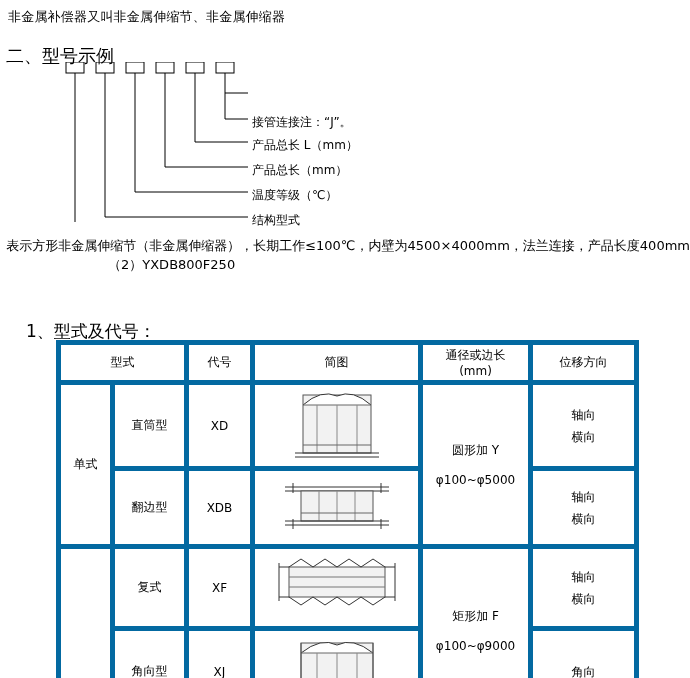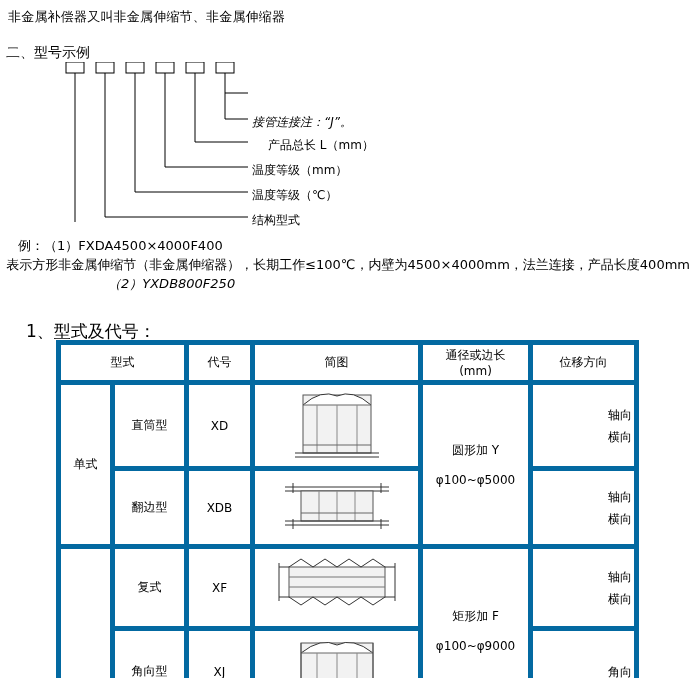--- a/index.html
+++ b/index.html
@@ -25,21 +25,21 @@
     position: absolute;
     left: 8px;
     top: 8px;
     font-size: 13px;
     letter-spacing: 0.2px;
   }
   .section-head {
     position: absolute;
     left: 6px;
     top: 44px;
-    font-size: 14px;
+    font-size: 18px;
   }
 
   
   .diagram {
     position: absolute;
     left: 0;
     top: 62px;
     width: 690px;
     height: 170px;
   }
@@ -56,21 +56,21 @@
     left: 0;
     top: 236px;
     width: 690px;
   }
   .ex-line {
     font-size: 13px;
     line-height: 19px;
     white-space: nowrap;
   }
   .ind-1 { padding-left: 18px; }
-  .ind-2 { padding-left: 108px; font-style: italic; }
+  .ind-2 { padding-left: 108px; }
   .ind-0 { padding-left: 2px; text-align: right; }
 
   
   .tbl-caption {
     position: absolute;
     left: 26px;
     top: 320px;
     font-size: 17px;
   }
   table.spec {
@@ -88,21 +88,21 @@
     font-size: 12px;
     padding: 2px;
   }
   .c-type { width: 54px; }
   .c-name { width: 74px; }
   .c-code { width: 66px; }
   .c-fig  { width: 168px; }
   .c-dia  { width: 110px; }
   .c-dir  { width: 106px; }
   .hdr td { height: 30px; }
-  .dir-cell div { line-height: 22px; text-align: right; }
+  .dir-cell div { line-height: 22px; }
   .fig-cell { padding: 4px 0; }
   .dia-sub { font-size: 12px; }
   .nowrap { white-space: nowrap; }
 </style>
 </head>
 <body>
 
 <div class="page">
 
   <div class="title">非金属补偿器又叫非金属伸缩节、非金属伸缩器</div>
@@ -126,29 +126,28 @@
 
       <path d="M165,11 L165,105 L248,105" fill="none" stroke="#000" stroke-width="1"></path>
 
       <path d="M135,11 L135,130 L248,130" fill="none" stroke="#000" stroke-width="1"></path>
 
       <path d="M105,11 L105,155 L248,155" fill="none" stroke="#000" stroke-width="1"></path>
 
       <path d="M75,11 L75,160" fill="none" stroke="#000" stroke-width="1"></path>
     </svg>
 
-    <div class="diag-label" style="left:252px; top:52px;font-style:italic;">接管连接注：“J”。</div>
-    <div class="diag-label" style="left:268px; top:75px;">产品总长 L（mm）</div>
-    <div class="diag-label" style="left:252px; top:100px;">温度等级（mm）</div>
+    <div class="diag-label" style="left:252px; top:52px;">接管连接注：“J”。</div>
+    <div class="diag-label" style="left:252px; top:75px;">产品总长 L（mm）</div>
+    <div class="diag-label" style="left:252px; top:100px;">产品总长（mm）</div>
     <div class="diag-label" style="left:252px; top:125px;">温度等级（℃）</div>
     <div class="diag-label" style="left:252px; top:150px;">结构型式</div>
   </div>
 
   <div class="example">
-    <div class="ex-line ind-1">例：（1）FXDA4500×4000F400</div>
     <div class="ex-line ind-0">表示方形非金属伸缩节（非金属伸缩器），长期工作≤100℃，内壁为4500×4000mm，法兰连接，产品长度400mm</div>
     <div class="ex-line ind-2">（2）YXDB800F250</div>
   </div>
 
   <div class="tbl-caption">1、型式及代号：</div>
 
   <table class="spec">
     <colgroup>
       <col class="c-type">
         <col class="c-name">

